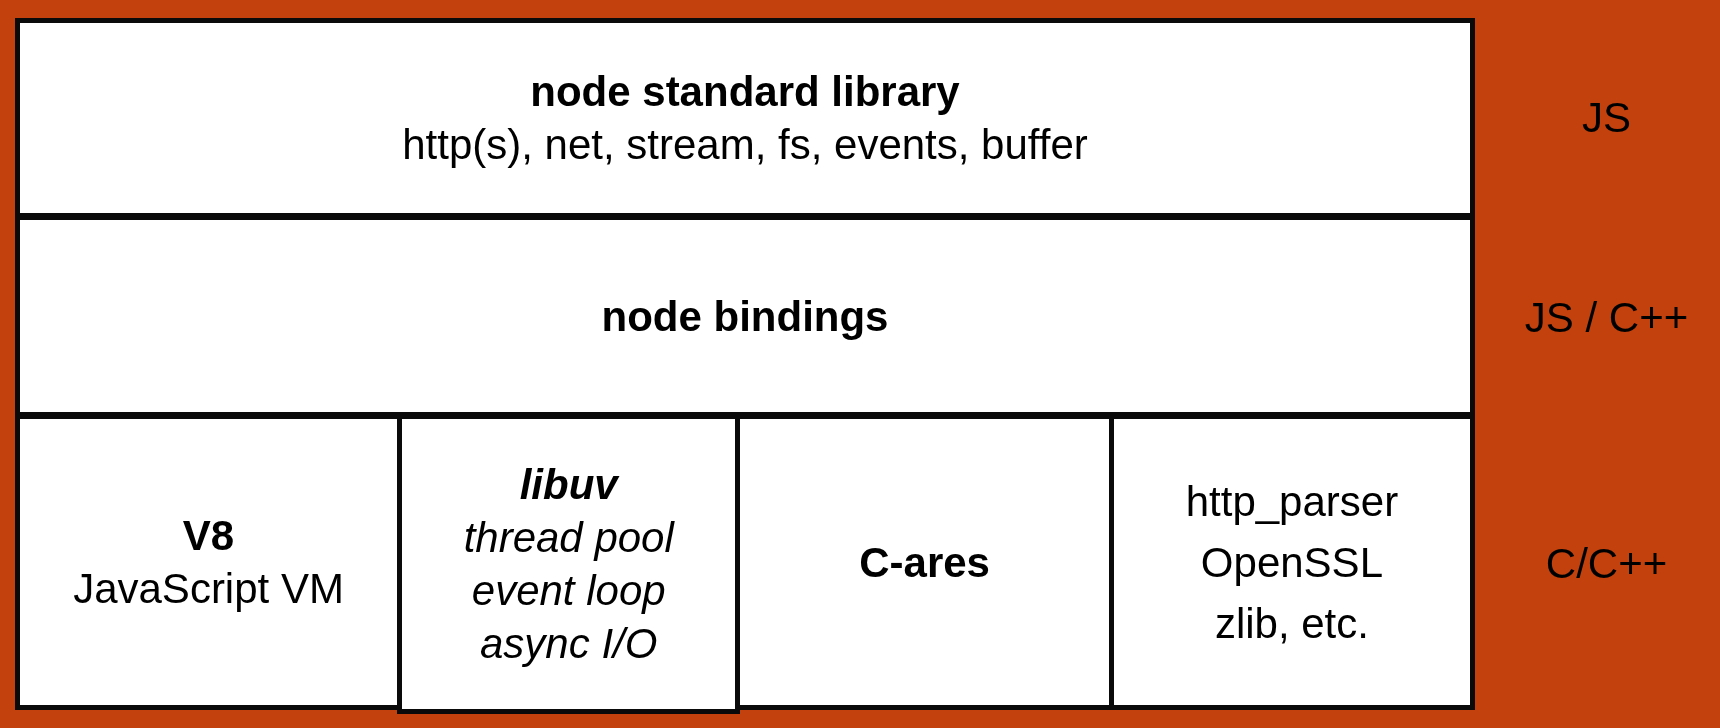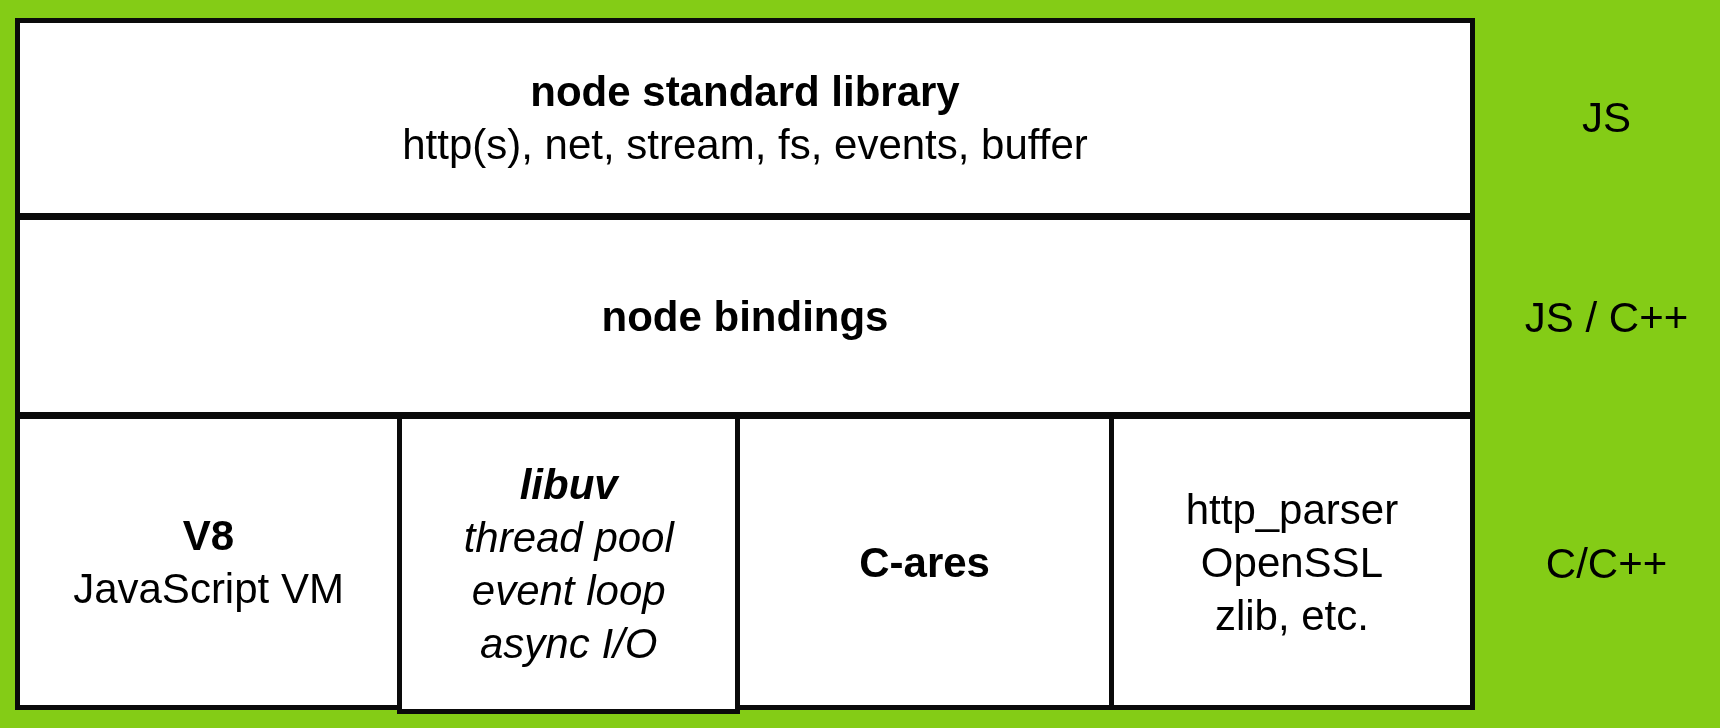--- a/index.html
+++ b/index.html
@@ -2,21 +2,21 @@
 <html><head>
 <meta charset="utf-8">
 <style>
   html, body { margin: 0; padding: 0; }
   body {
     width: 1720px; height: 728px;
     background: #ffffff;
     font-family: "Liberation Sans", sans-serif;
     color: #000;
   }
-  .canvas { position: relative; width: 1720px; height: 728px; overflow: hidden; background: #84cc16; }
+  .canvas { position: relative; width: 1720px; height: 728px; overflow: hidden; background: #c2410c; }
 
   .stack { position: absolute; left: 15px; top: 18px; width: 1460px; }
 
   .row {
     box-sizing: border-box;
     border: 5px solid #0a0a0a;
     display: flex; flex-direction: column;
     justify-content: center; align-items: center;
     background: #fff;
   }
@@ -29,21 +29,21 @@
     border: 5px solid #0a0a0a;
     display: flex; flex-direction: column;
     justify-content: center; align-items: center;
     background: #fff;
     text-align: center;
   }
   .cell + .cell { margin-left: -5px; }
   .cell-v8    { width: 406px; }
   .cell-libuv { width: 360px; height: 300px; font-style: italic; }
   .cell-cares { width: 397px; }
-  .cell-libs  { width: 384px; }
+  .cell-libs  { width: 384px; gap: 8px; }
 
   .t-bold { font-weight: bold; font-size: 42px; line-height: 53px; white-space: pre; }
   .t-reg  { font-weight: normal; font-size: 42px; line-height: 53px; white-space: pre; }
 
   .labels { position: absolute; left: 1475px; top: 18px; width: 245px; }
   .label {
     display: flex; align-items: center; justify-content: center;
     font-size: 42px; padding-left: 18px; box-sizing: border-box;
     white-space: pre;
   }

